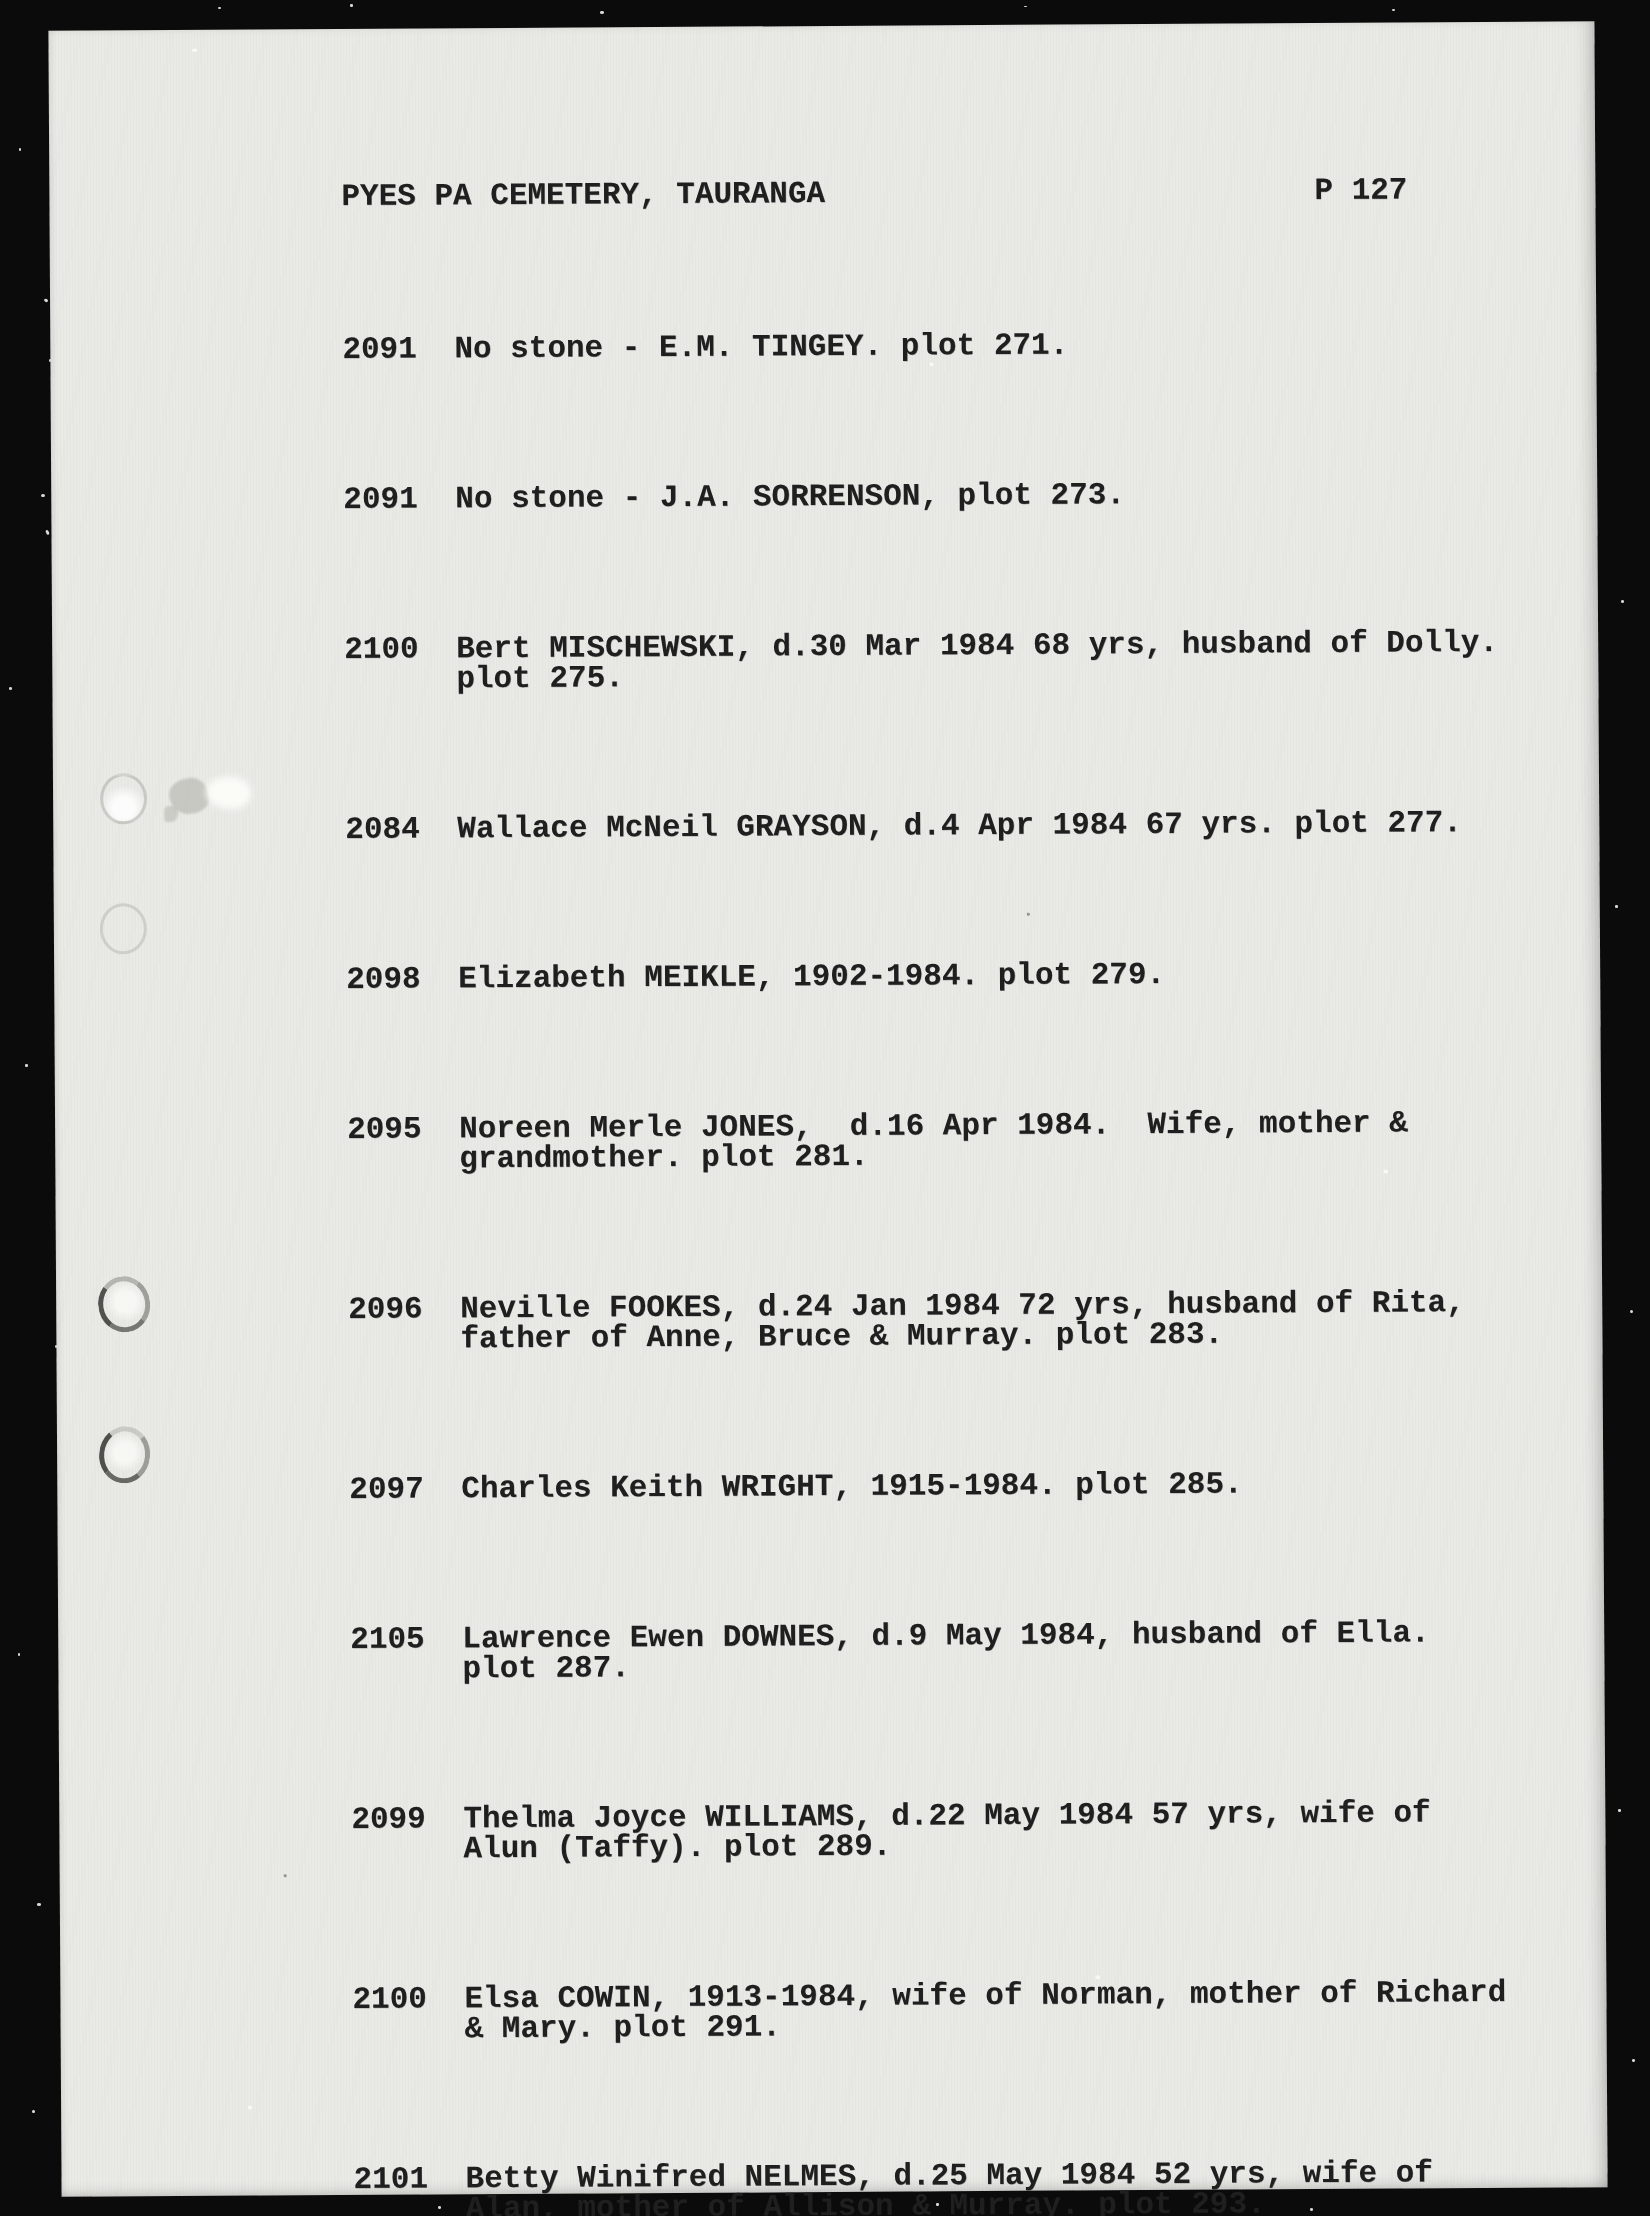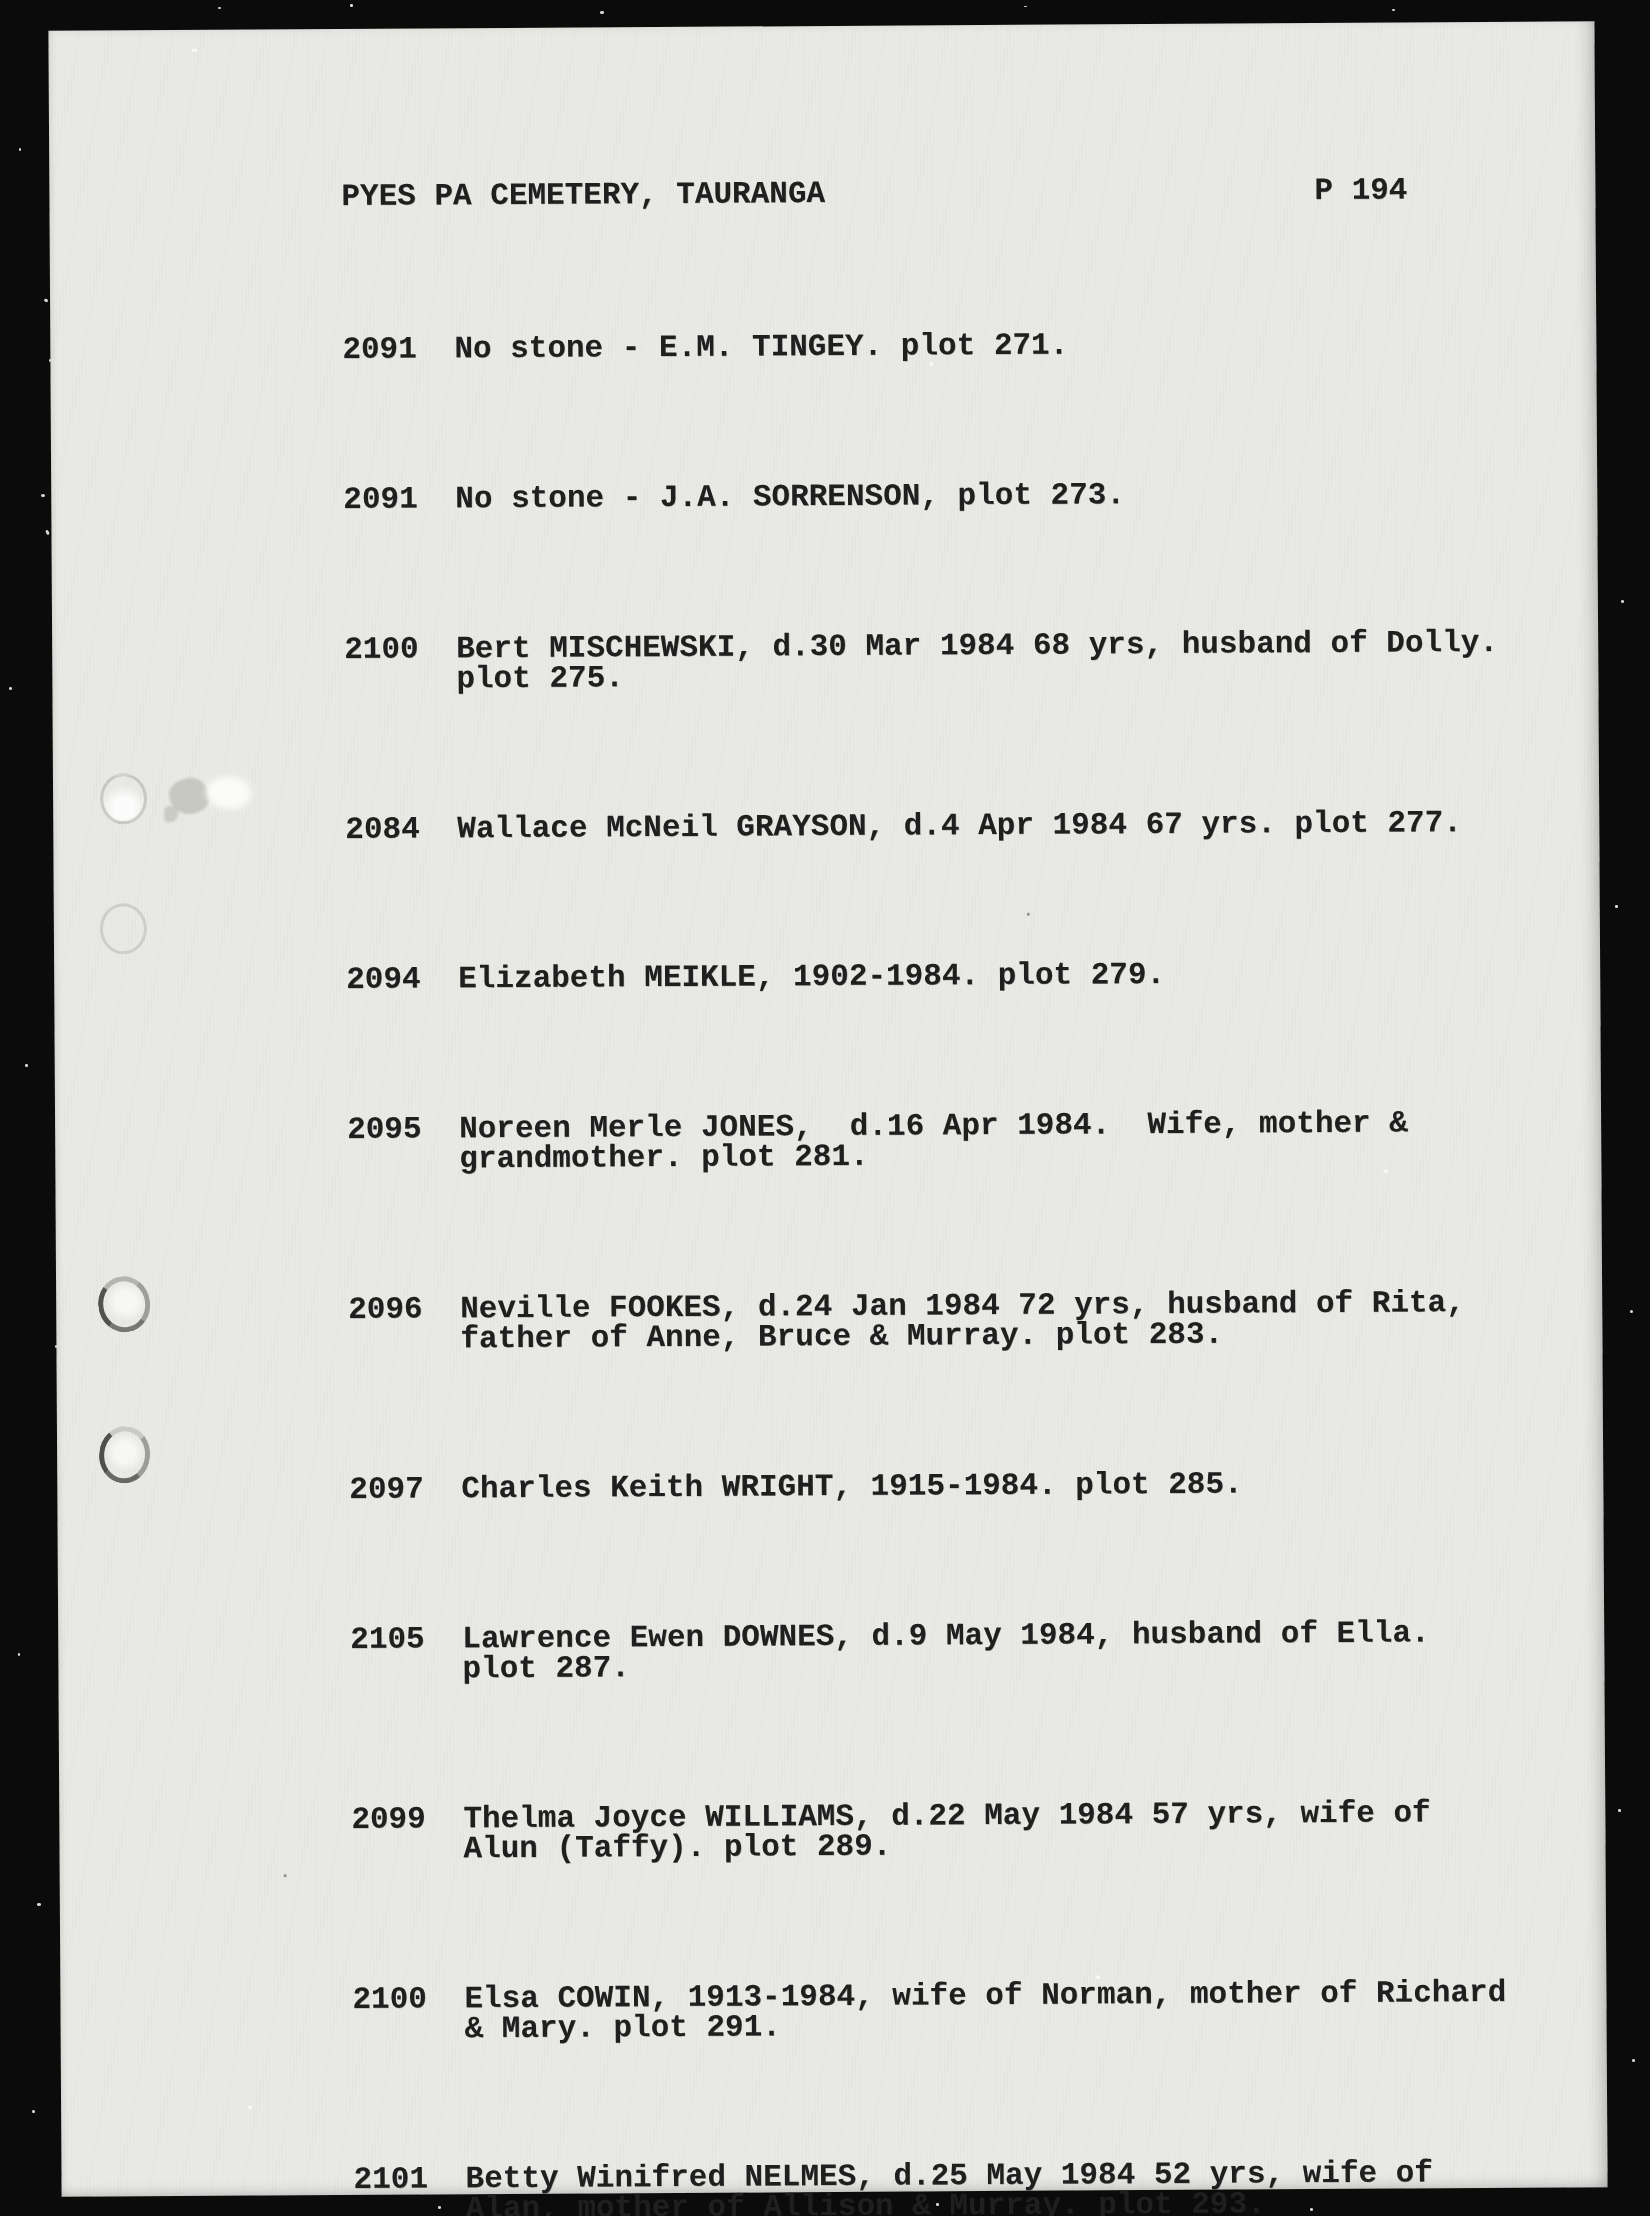--- a/index.html
+++ b/index.html
@@ -196,21 +196,21 @@
     <div class="ring ring-faint-1"></div>
     <div class="smudge"></div>
     <div class="smudge-tail"></div>
     <div class="white-patch"></div>
     <div class="ring ring-faint-2"></div>
     <div class="ring ring-dark-1"></div>
     <div class="ring ring-dark-2"></div>
 
     <div class="header-row typed">
       <span class="header-title">PYES PA CEMETERY, TAURANGA</span>
-      <span class="page-number">P 194</span>
+      <span class="page-number">P 127</span>
     </div>
 
     <div class="entries typed">
   <div class="entry">
     <span class="num">2091</span>
     <div class="lines"><div class="line">No stone - E.M. TINGEY. plot 271.</div></div>
   </div>
 
   <div class="entry">
     <span class="num">2091</span>
@@ -221,21 +221,21 @@
     <span class="num">2100</span>
     <div class="lines"><div class="line">Bert MISCHEWSKI, d.30 Mar 1984 68 yrs, husband of Dolly.</div><div class="line">plot 275.</div></div>
   </div>
 
   <div class="entry">
     <span class="num">2084</span>
     <div class="lines"><div class="line">Wallace McNeil GRAYSON, d.4 Apr 1984 67 yrs. plot 277.</div></div>
   </div>
 
   <div class="entry">
-    <span class="num">2094</span>
+    <span class="num">2098</span>
     <div class="lines"><div class="line">Elizabeth MEIKLE, 1902-1984. plot 279.</div></div>
   </div>
 
   <div class="entry">
     <span class="num">2095</span>
     <div class="lines"><div class="line">Noreen Merle JONES,  d.16 Apr 1984.  Wife, mother &amp;</div><div class="line">grandmother. plot 281.</div></div>
   </div>
 
   <div class="entry">
     <span class="num">2096</span>

